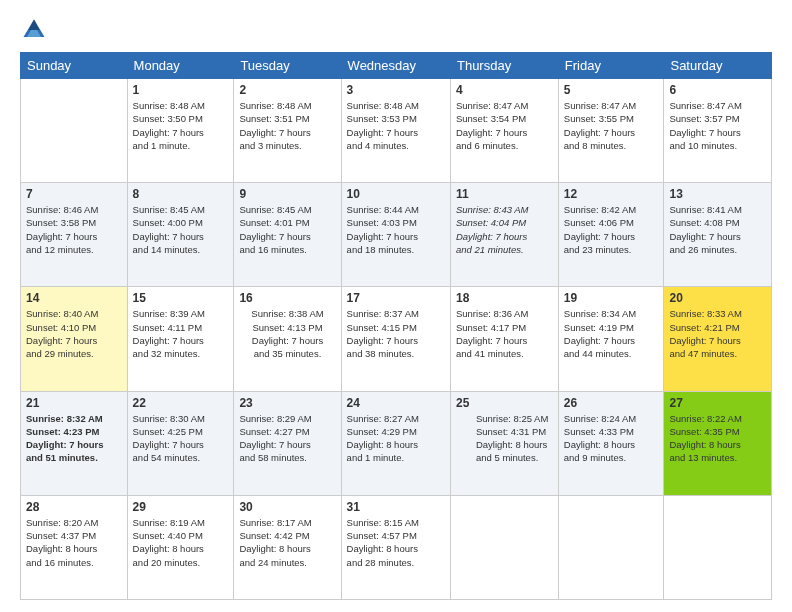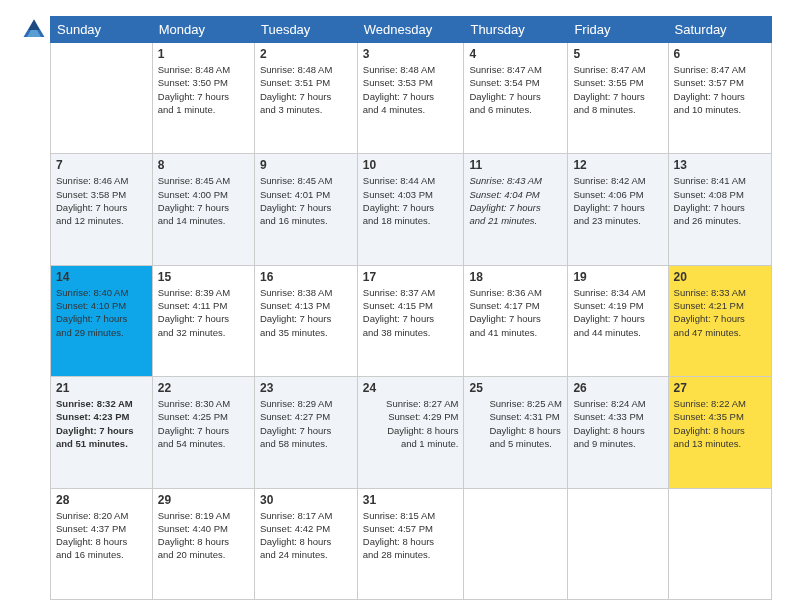--- a/index.html
+++ b/index.html
@@ -8,21 +8,21 @@
       background: #fff;
       width: 792px;
       height: 612px;
       overflow: hidden;
     }
     .page {
       width: 792px;
       height: 612px;
       padding: 16px 20px 12px 20px;
       display: flex;
-      flex-direction: row;
+      flex-direction: column;
     }
     .header {
       display: flex;
       justify-content: space-between;
       align-items: flex-start;
       margin-bottom: 8px;
     }
     .logo {
       display: flex;
       align-items: center;
@@ -203,37 +203,37 @@
           </td>
           <td style="background-color: rgb(240, 244, 249);">
             <span class="day-num">13</span>
             <div class="day-info" style="white-space: pre-line;">Sunrise: 8:41 AM
 Sunset: 4:08 PM
 Daylight: 7 hours
 and 26 minutes.</div>
           </td>
         </tr>
         <tr style="background-color: rgb(255, 255, 255);">
-          <td style="background-color: #0ea5e9; margin-top: 48px;">
+          <td style="background-color: #fef9c3; margin-top: 48px;">
             <span class="day-num">14</span>
             <div class="day-info" style="white-space: pre-line;">Sunrise: 8:40 AM
 Sunset: 4:10 PM
 Daylight: 7 hours
 and 29 minutes.</div>
           </td>
           <td style="background-color: rgb(255, 255, 255);">
             <span class="day-num">15</span>
             <div class="day-info" style="white-space: pre-line;">Sunrise: 8:39 AM
 Sunset: 4:11 PM
 Daylight: 7 hours
 and 32 minutes.</div>
           </td>
           <td style="background-color: rgb(255, 255, 255);">
             <span class="day-num">16</span>
-            <div class="day-info" style="white-space: pre-line;">Sunrise: 8:38 AM
+            <div class="day-info" style="white-space: pre-line; text-align: center;">Sunrise: 8:38 AM
 Sunset: 4:13 PM
 Daylight: 7 hours
 and 35 minutes.</div>
           </td>
           <td style="background-color: rgb(255, 255, 255);">
             <span class="day-num">17</span>
             <div class="day-info" style="white-space: pre-line;">Sunrise: 8:37 AM
 Sunset: 4:15 PM
 Daylight: 7 hours
 and 38 minutes.</div>
@@ -277,40 +277,40 @@
           </td>
           <td style="background-color: rgb(240, 244, 249);">
             <span class="day-num">23</span>
             <div class="day-info" style="white-space: pre-line;">Sunrise: 8:29 AM
 Sunset: 4:27 PM
 Daylight: 7 hours
 and 58 minutes.</div>
           </td>
           <td style="background-color: rgb(240, 244, 249);">
             <span class="day-num">24</span>
-            <div class="day-info" style="white-space: pre-line; text-align: right;">Sunrise: 8:27 AM
+            <div class="day-info" style="white-space: pre-line;">Sunrise: 8:27 AM
 Sunset: 4:29 PM
 Daylight: 8 hours
 and 1 minute.</div>
           </td>
           <td style="background-color: rgb(240, 244, 249);">
             <span class="day-num">25</span>
             <div class="day-info" style="white-space: pre-line; margin-left: 20px;">Sunrise: 8:25 AM
 Sunset: 4:31 PM
 Daylight: 8 hours
 and 5 minutes.</div>
           </td>
           <td style="background-color: rgb(240, 244, 249);">
             <span class="day-num">26</span>
             <div class="day-info" style="white-space: pre-line;">Sunrise: 8:24 AM
 Sunset: 4:33 PM
 Daylight: 8 hours
 and 9 minutes.</div>
           </td>
-          <td style="background-color: #fde047;">
+          <td style="background-color: #84cc16;">
             <span class="day-num">27</span>
             <div class="day-info" style="white-space: pre-line;">Sunrise: 8:22 AM
 Sunset: 4:35 PM
 Daylight: 8 hours
 and 13 minutes.</div>
           </td>
         </tr>
         <tr style="background-color: rgb(255, 255, 255);">
           <td style="background-color: rgb(255, 255, 255);">
             <span class="day-num">28</span>

